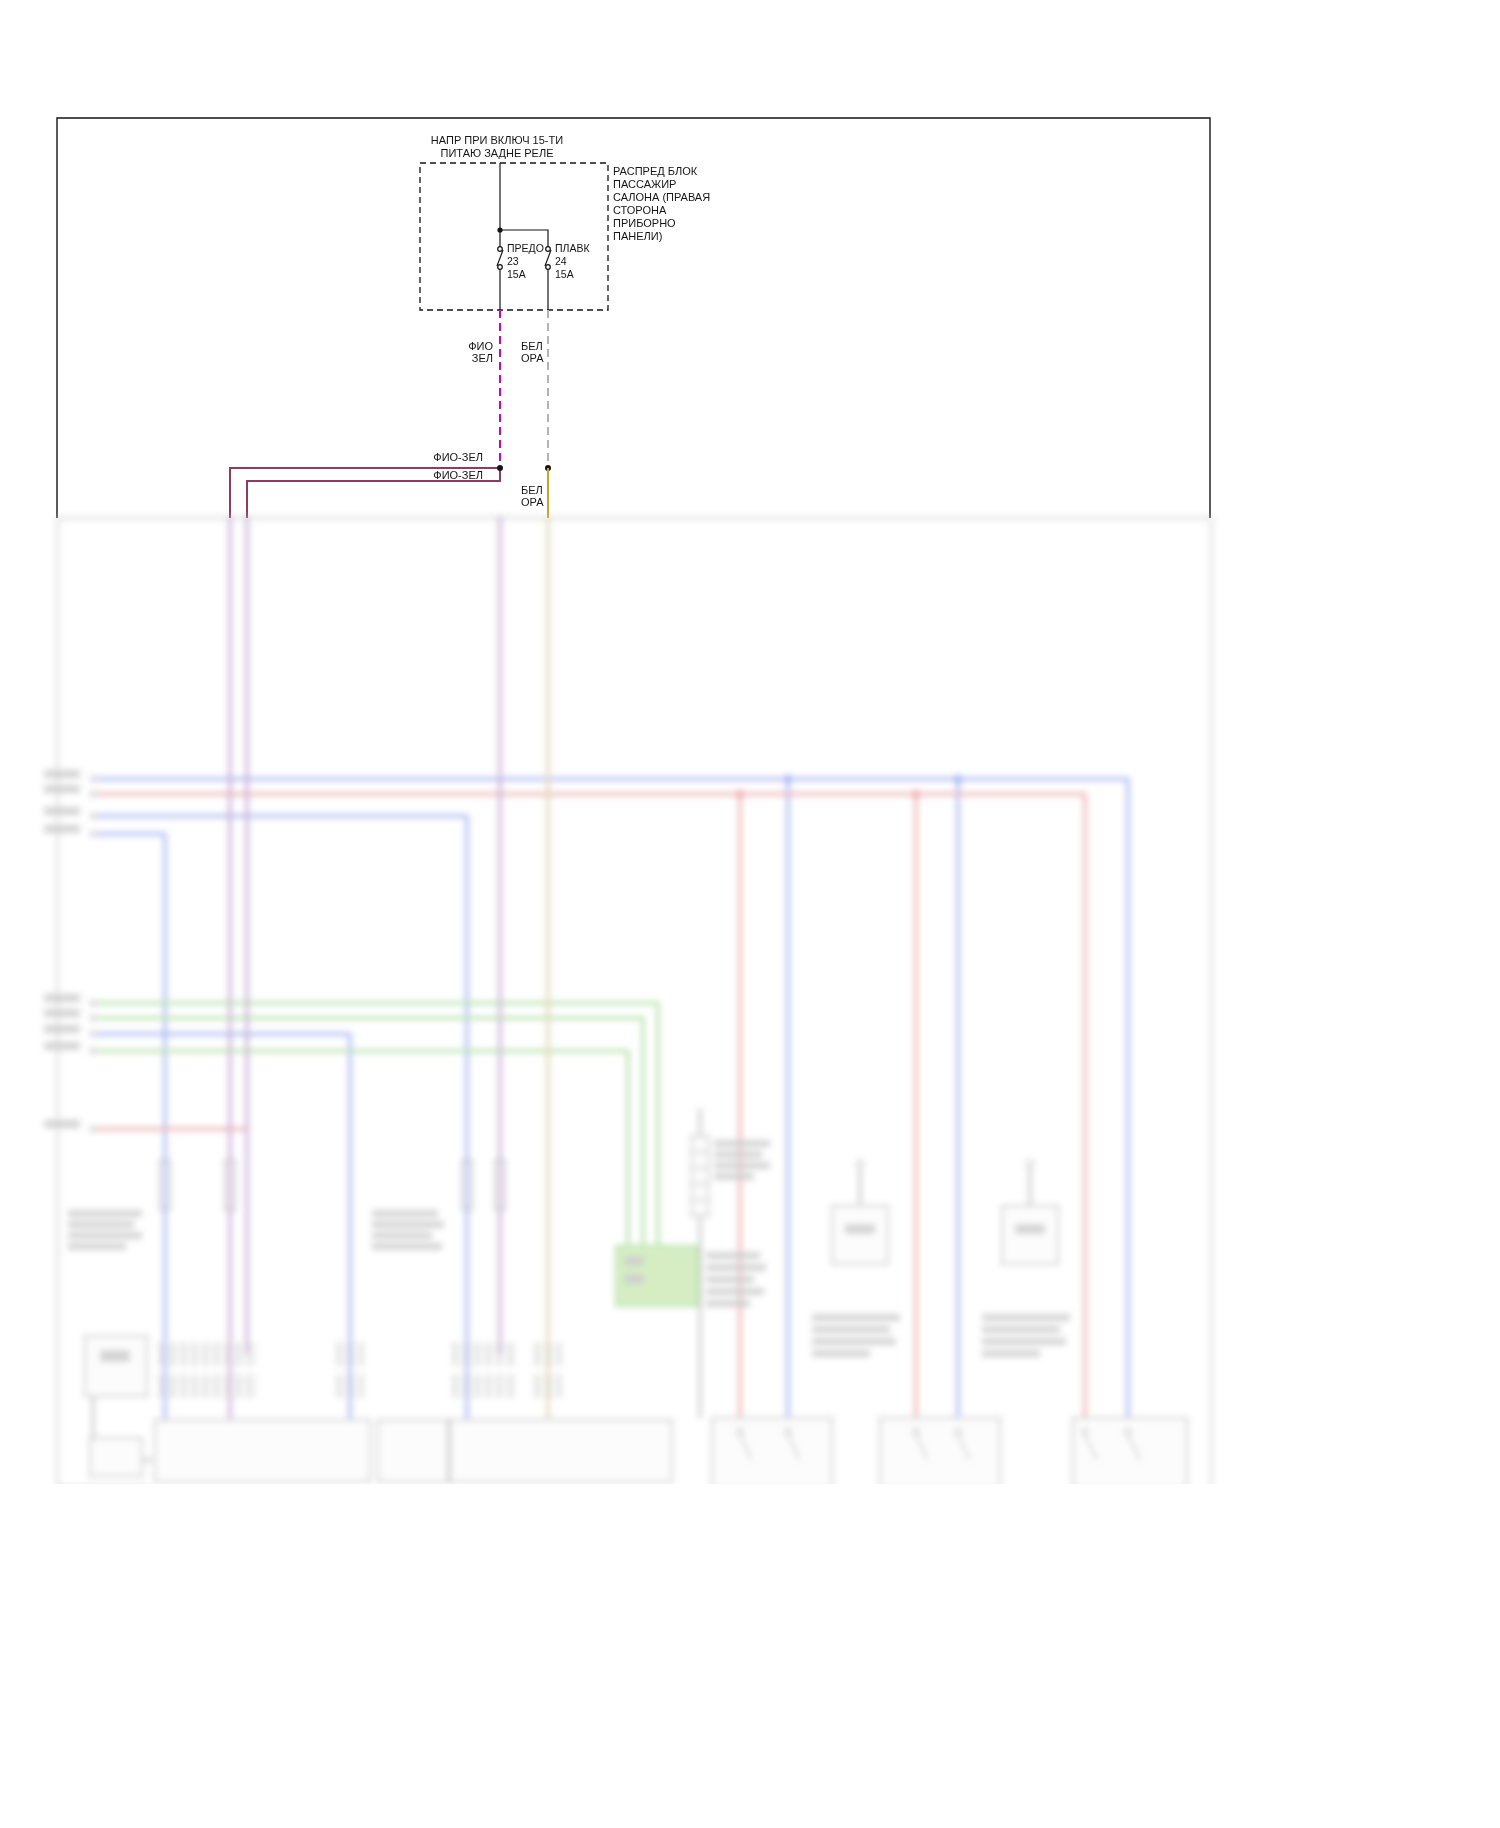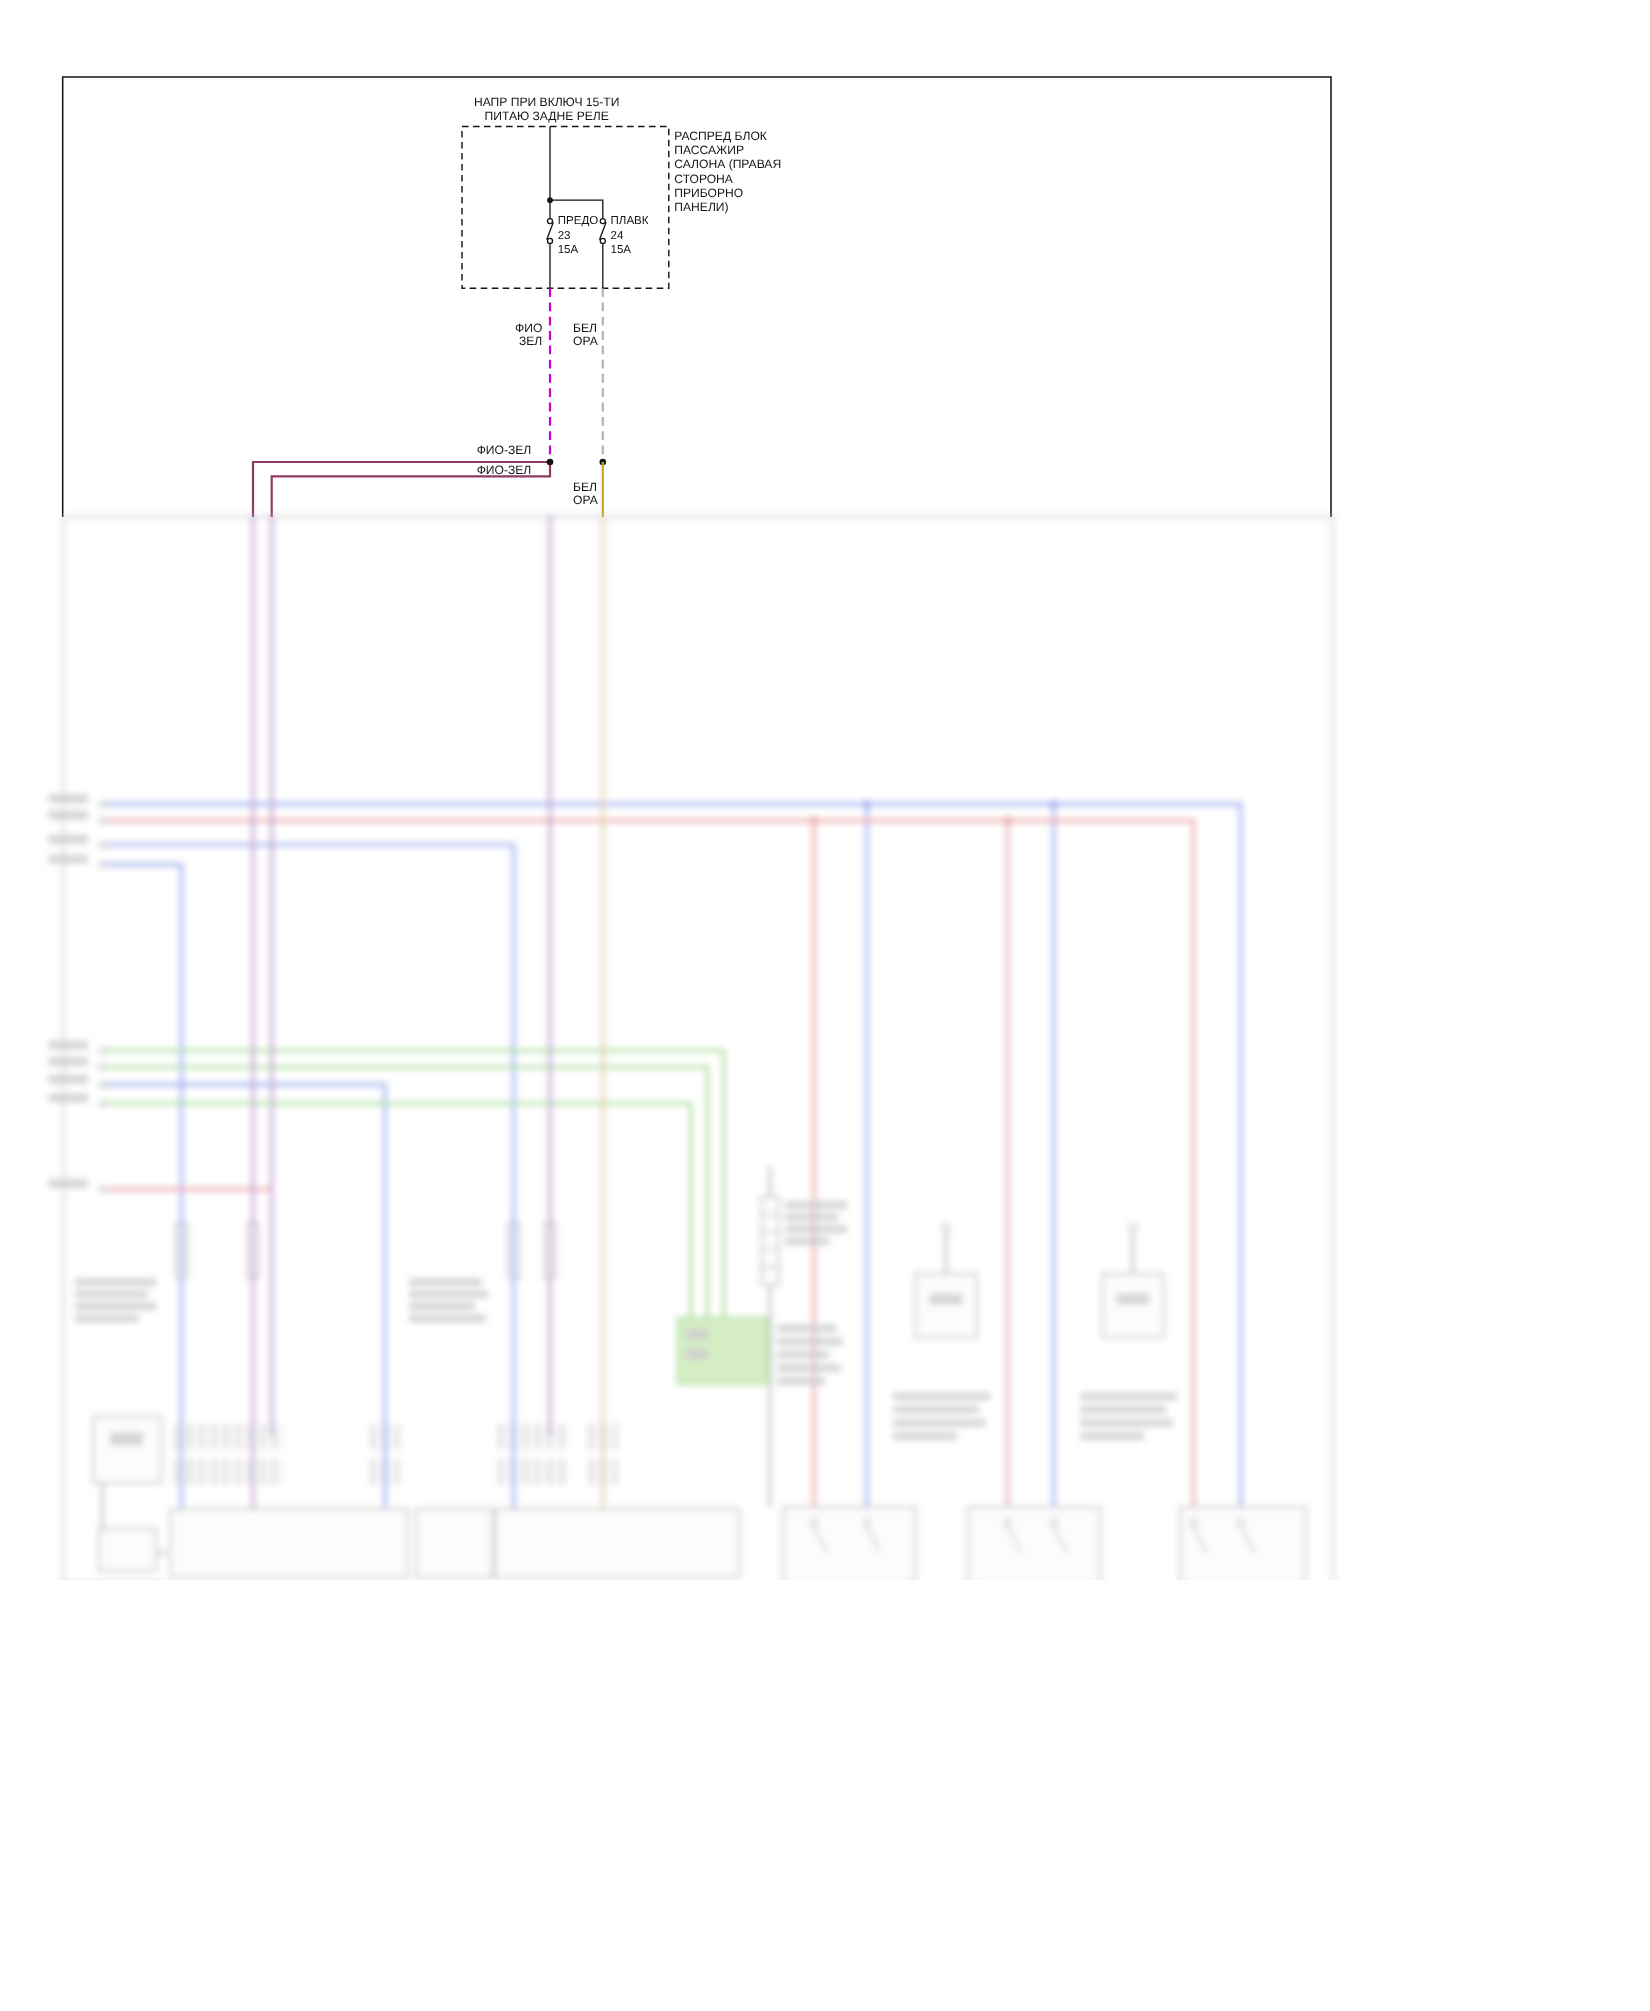--- a/index.html
+++ b/index.html
@@ -1,18 +1,18 @@
 <!DOCTYPE html>
 <html><head>
 <meta charset="utf-8">
 <style>
   html,body { margin:0; padding:0; background:#ffffff; }
   .page {
     position:relative; width:1500px; height:1436px; background:#ffffff;
-    font-family:"Liberation Sans", sans-serif; overflow:hidden;
+    font-family:"Liberation Sans", sans-serif; overflow:hidden;margin-top:48px;
   }
   svg { position:absolute; left:0; top:0; }
   text { font-family:"Liberation Sans", sans-serif; fill:#151515; }
   .t11 { font-size:11px; }
   .t10 { font-size:10.5px; }
   .blk   { stroke:#151515; stroke-width:1.4; fill:none; }
   .thin  { stroke:#151515; stroke-width:1.2; fill:none; }
   .dashbox { stroke:#151515; stroke-width:1.3; fill:none; stroke-dasharray:6 4; }
   .wdash { stroke-width:2; fill:none; stroke-dasharray:8 5; }
   .wsolid{ stroke-width:2; fill:none; }

